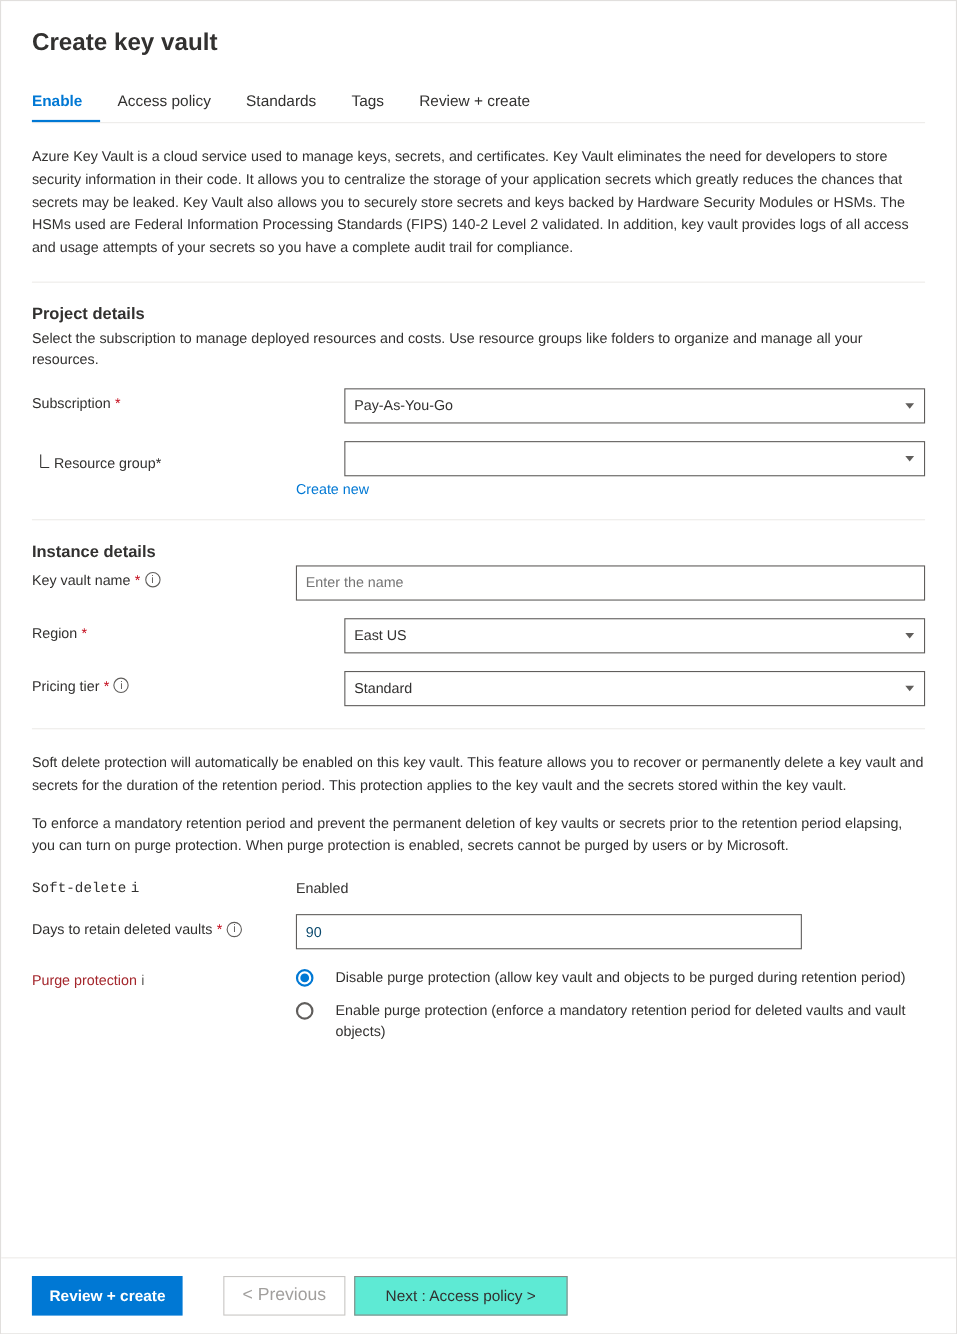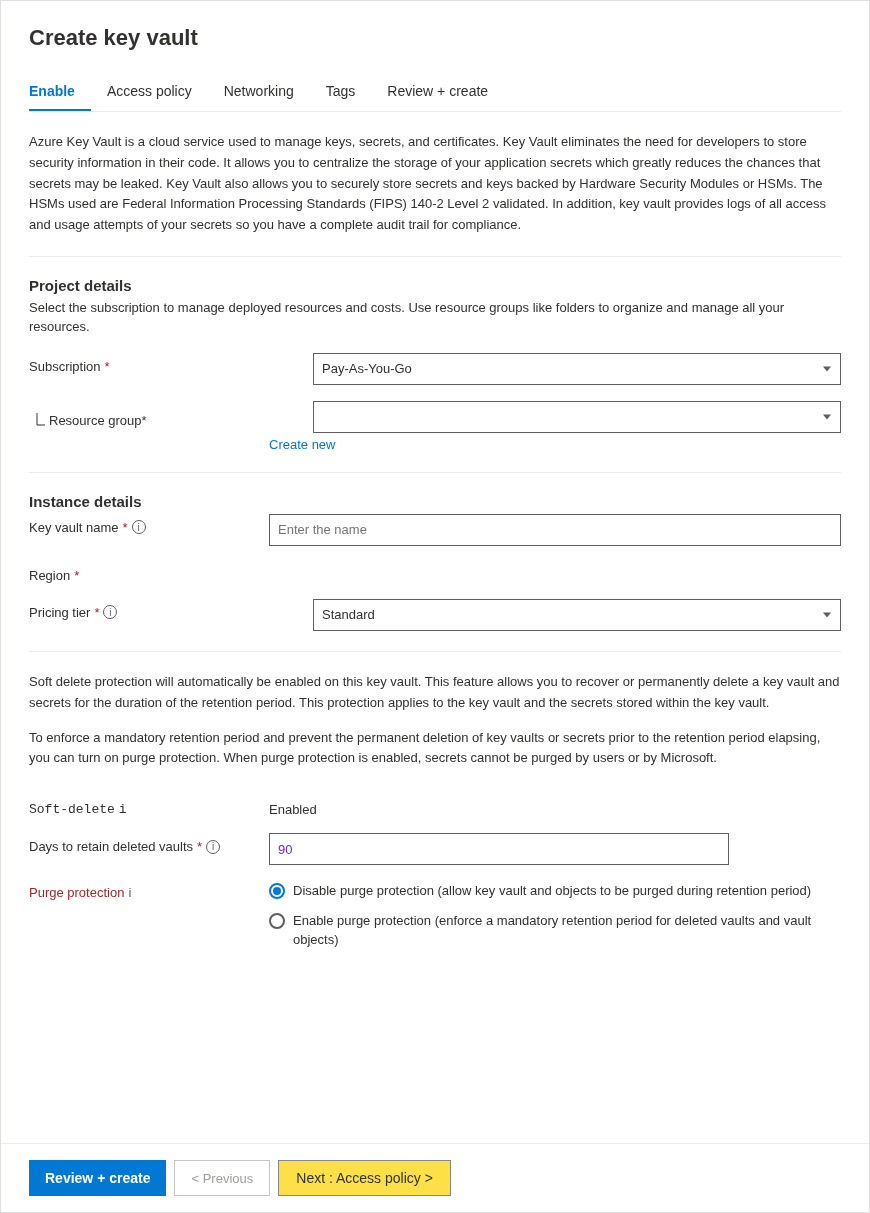--- a/index.html
+++ b/index.html
@@ -167,21 +167,21 @@
     .recovery-text {
       font-size: 13px;
       color: #323130;
       line-height: 1.6;
       margin-bottom: 14px;
     }
     .recovery-text2 {
       font-size: 13px;
       color: #323130;
       line-height: 1.6;
-      margin-bottom: 33px;
+      margin-bottom: 20px;
     }
     .soft-delete-row {
       display: flex;
       align-items: center;
       margin-bottom: 16px;
     }
     .soft-delete-label {
       width: 240px;
       min-width: 240px;
       font-size: 13px;
@@ -193,21 +193,21 @@
     }
     .soft-delete-value {
       font-size: 13px;
       color: #323130;
     }
     .days-input {
       width: 460px;
       padding: 5px 8px;
       border: 1px solid #605e5c;
       font-size: 13px;
-      color: #6d28d9;
+      color: #0c4a6e;
       height: 32px;
       outline: none;
     }
     .purge-row {
       display: flex;
       align-items: flex-start;
       margin-bottom: 16px;
     }
     .purge-label {
       width: 240px;
@@ -223,21 +223,21 @@
       color: #a4262c;
     }
     .radio-options {
       display: flex;
       flex-direction: column;
       gap: 10px;
     }
     .radio-option {
       display: flex;
       align-items: flex-start;
-      gap: 8px;
+      gap: 20px;
     }
     .radio-btn {
       width: 16px;
       height: 16px;
       border: 2px solid #0078d4;
       border-radius: 50%;
       margin-top: 2px;
       flex-shrink: 0;
       display: flex;
       align-items: center;
@@ -275,34 +275,35 @@
       font-size: 14px;
       font-weight: 600;
       cursor: pointer;
       height: 36px;
     }
     .btn-secondary {
       background: #fff;
       color: #323130;
       border: 1px solid #8a8886;
       padding: 6px 16px;
-      font-size: 13px;
+      font-size: 16px;
       cursor: pointer;
       height: 36px;
+      margin-left: 29px;
     }
     .btn-secondary:disabled, .btn-secondary[disabled] {
       color: #a19f9d;
       border-color: #c8c6c4;
       cursor: not-allowed;
     }
     .btn-next {
-      background: #fde047;
+      background: #5eead4;
       color: #323130;
       border: 1px solid #8a8886;
-      padding: 6px 17px;
+      padding: 6px 28px;
       font-size: 14px;
       cursor: pointer;
       height: 36px;
     }
     .section-header {
       font-size: 15px;
       font-weight: 600;
       margin-bottom: 4px;
     }
     .instance-section {
@@ -313,21 +314,21 @@
 <body>
 
 <div class="page-container">
   <div class="main-content">
 
     <div class="page-title">Create key vault</div>
 
     <div class="tabs-row">
       <div class="tab-item active">Enable</div>
       <div class="tab-item">Access policy</div>
-      <div class="tab-item">Networking</div>
+      <div class="tab-item">Standards</div>
       <div class="tab-item">Tags</div>
       <div class="tab-item">Review + create</div>
     </div>
 
     <div class="description-block">
       <span>Azure Key Vault is a cloud service used to manage keys, secrets, and certificates. Key Vault eliminates the need for developers to store security information in their code. It allows you to centralize the storage of your application secrets which greatly reduces the chances that secrets may be leaked. Key Vault also allows you to securely store secrets and keys backed by Hardware Security Modules or HSMs. The HSMs used are Federal Information Processing Standards (FIPS) 140-2 Level 2 validated. In addition, key vault provides logs of all access and usage attempts of your secrets so you have a complete audit trail for compliance.</span>
     </div>
 
     <hr class="divider-line">
 
@@ -382,20 +383,27 @@
       <div class="form-control-wrap">
         <input type="text" class="form-input" placeholder="Enter the name" style="">
       </div>
     </div>
 
     <div class="form-row">
       <div class="form-label">
         <span>Region</span>
         <span class="required"> *</span>
       </div>
+      <div class="form-control-wrap">
+        <div class="select-wrapper">
+          <select>
+            <option>East US</option>
+          </select>
+        </div>
+      </div>
     </div>
 
     <div class="form-row">
       <div class="form-label">
         <span>Pricing tier</span>
         <span class="required"> *</span>
         <span class="info-icon">i</span>
       </div>
       <div class="form-control-wrap">
         <div class="select-wrapper">

